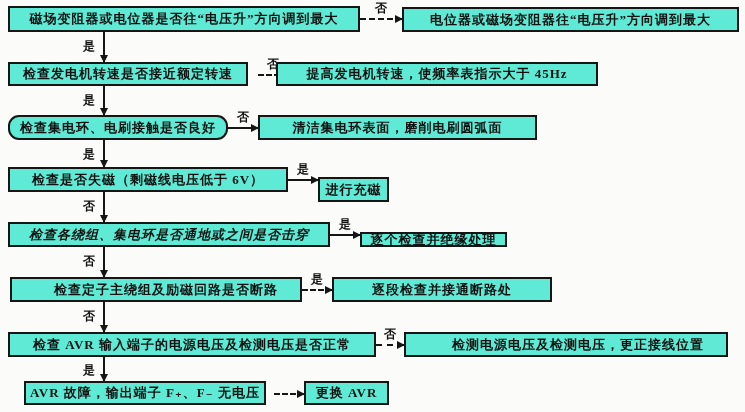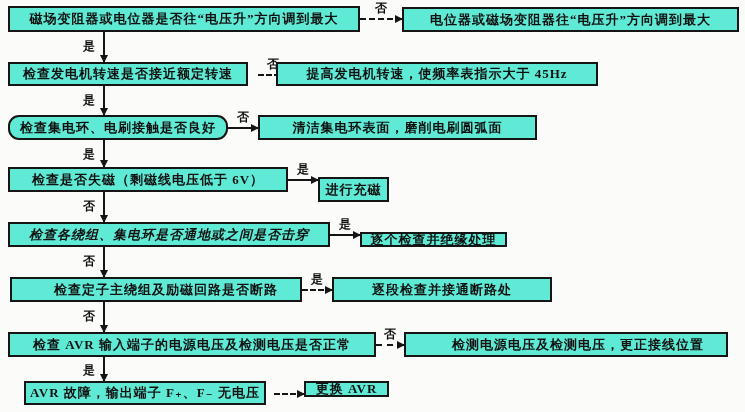--- a/index.html
+++ b/index.html
@@ -136,15 +136,15 @@
   <div class="hconn dashed" style="left:376px;top:344px;width:28px;">
     <span class="hlabel">否</span>
   </div>
   <div class="box" style="left:404px;top:332px;width:324px;height:25px;padding-left:24px;">检测电源电压及检测电压，更正接线位置</div>
   <div class="vconn" style="left:103px;top:357px;height:24px;">
     <span class="vlabel">是</span>
   </div>
 
   <div class="box" style="left:4px;top:381px;width:242px;height:24px;margin-left:20px;">AVR 故障，输出端子 F₊、F₋ 无电压</div>
   <div class="hconn dashed" style="left:274px;top:393px;width:30px;"></div>
-  <div class="box" style="left:304px;top:381px;width:85px;height:16px;">更换 AVR</div>
+  <div class="box" style="left:304px;top:381px;width:85px;height:24px;">更换 AVR</div>
 
 </div>
 
 </body></html>

